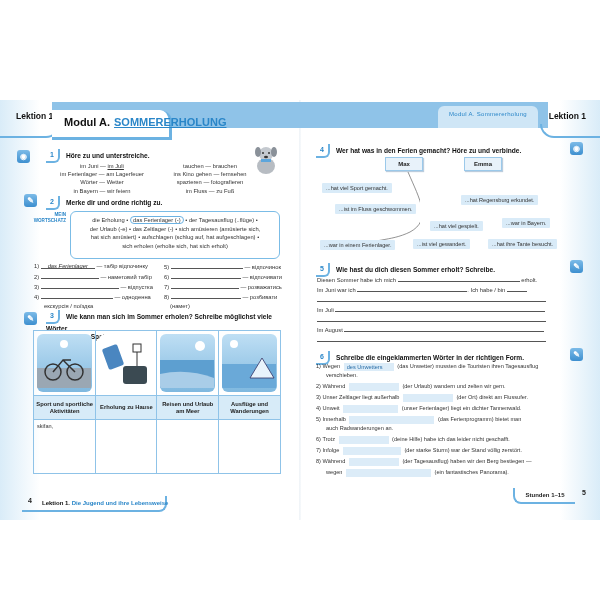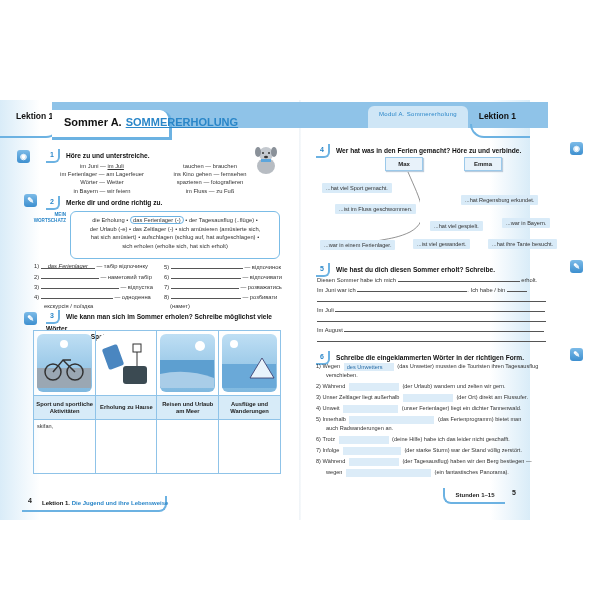--- a/index.html
+++ b/index.html
@@ -1,19 +1,19 @@
 <!DOCTYPE html>
 <html><head>
 <meta charset="utf-8">
 <style>
   * { box-sizing: border-box; margin: 0; padding: 0; }
   html, body { width: 600px; height: 600px; background: #ffffff; overflow: hidden; }
   body { font-family: "Liberation Sans", sans-serif; color: #222; position: relative; }
 
-  .spread { position: absolute; left: 0; top: 100px; width: 530px; height: 420px; background: #fff; }
+  .spread { position: absolute; left: 0; top: 100px; width: 600px; height: 420px; background: #fff; }
   .left-grad { position: absolute; left: 0; top: 0; width: 40px; height: 420px;
     background: linear-gradient(to right, #d9ecf8, #ffffff); }
   .right-grad { position: absolute; right: 0; top: 0; width: 40px; height: 420px;
     background: linear-gradient(to left, #d9ecf8, #ffffff); }
   .spine { position: absolute; left: 299px; top: 0; width: 2px; height: 420px; background: linear-gradient(to right,#eef3f7,#f7f9fb); }
 
   
   .band { position: absolute; top: 2px; left: 52px; width: 496px; height: 26px; background: #8fc3e8; }
   .lektion-tab { position: absolute; top: 6px; height: 20px; padding: 0 6px; font-weight: bold; font-size: 8.5px; line-height: 20px; color: #111; }
   .lek-left { left: 10px; }
@@ -74,21 +74,21 @@
 <div class="spread">
   <div class="left-grad"></div>
   <div class="right-grad"></div>
   <div class="spine"></div>
 
   <div class="band"></div>
   <div class="curve-left"></div>
   <div class="curve-right"></div>
   <div class="lektion-tab lek-left">Lektion 1</div>
   <div class="modul-box">
-    <div class="modul-title"><span>Sommer A.</span><span class="accent">SOMMERERHOLUNG</span></div>
+    <div class="modul-title"><span>Modul A.</span><span class="accent">SOMMERERHOLUNG</span></div>
   </div>
   <div class="modul-right">Modul A. Sommererholung</div>
   <div class="lektion-tab lek-right">Lektion 1</div>
 
   <div class="icon-box" style="left:17px; top:50px;">◉</div>
   <div class="abs" style="left:46px; top:46px;">
     <span class="ex-num">1</span><span class="ex-title">Höre zu und unterstreiche.</span>
   </div>
   <div class="pairs" style="left:52px; width:100px;">
     <div><span>im Juni — </span><span class="u">im Juli</span></div>

